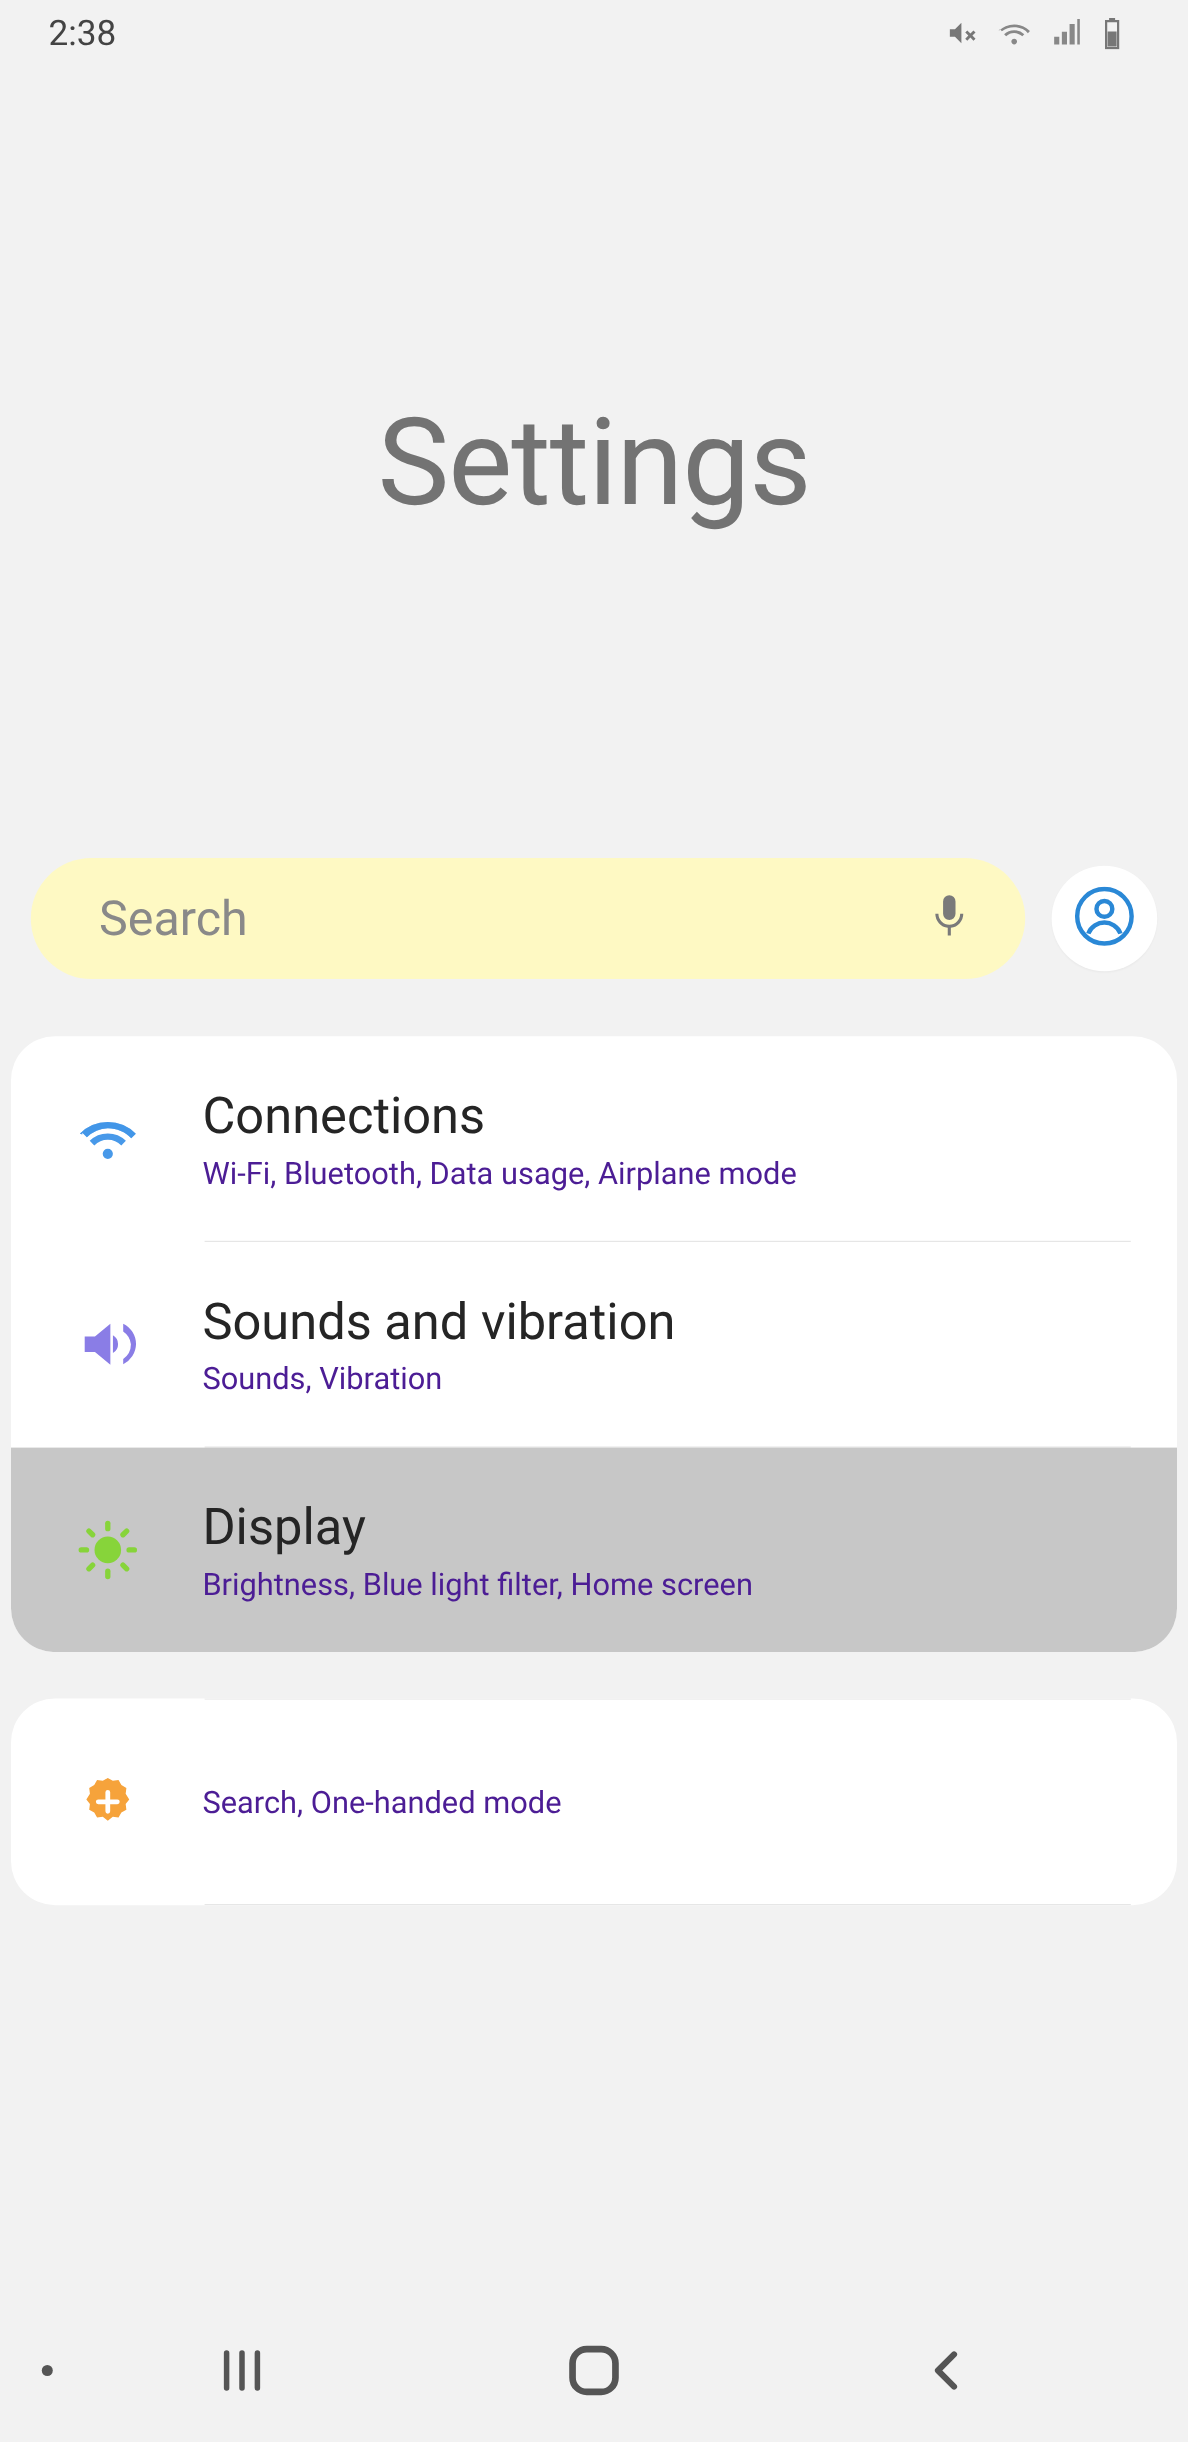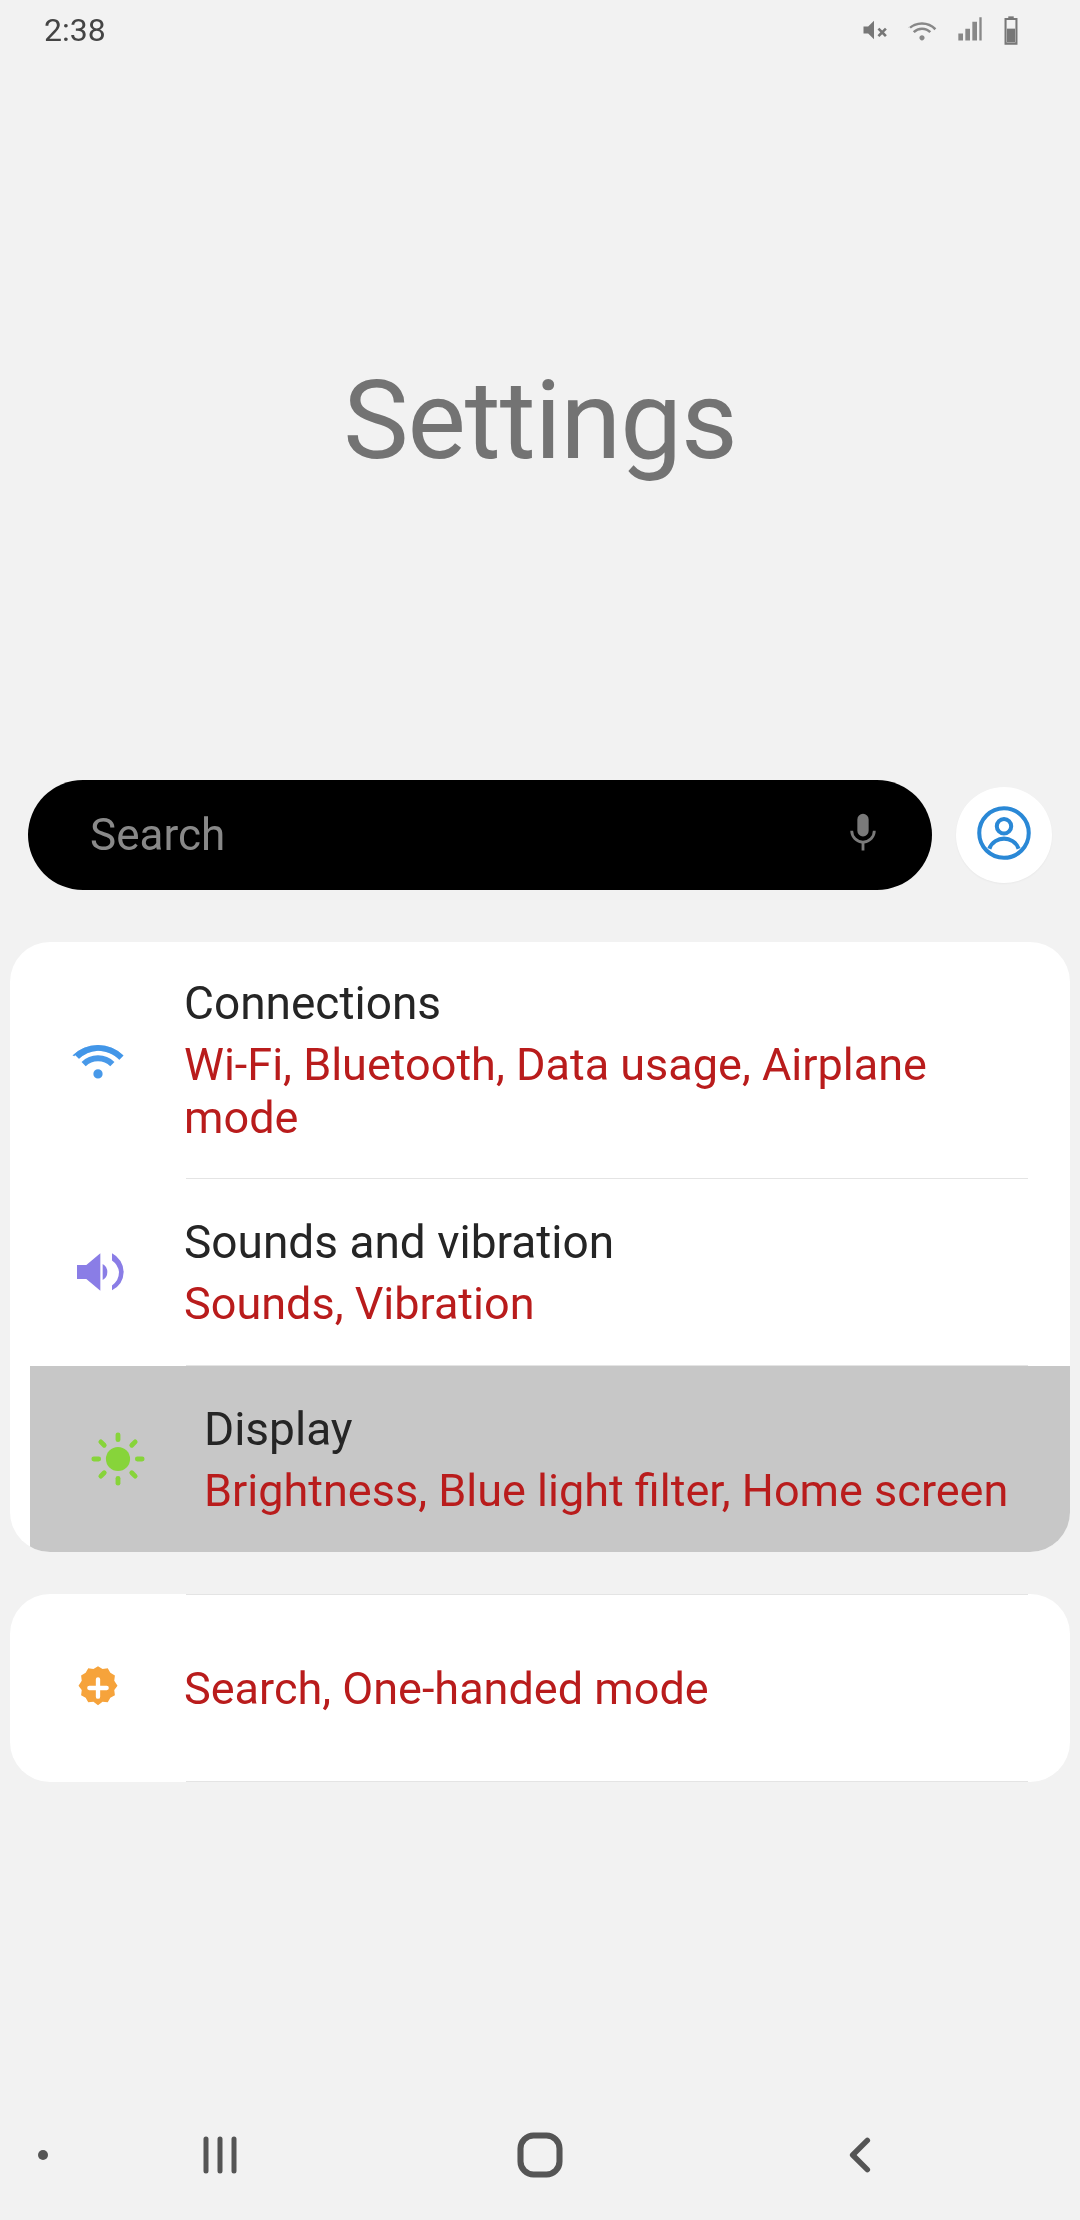--- a/index.html
+++ b/index.html
@@ -41,21 +41,21 @@
     .search-row {
       display: flex;
       align-items: center;
       gap: 24px;
       padding: 0 28px;
       margin-bottom: 52px;
     }
     .search-bar {
       flex: 1;
       height: 110px;
-      background: #000000;
+      background: #fef9c3;
       border-radius: 55px;
       display: flex;
       align-items: center;
       padding: 0 44px 0 62px;
     }
     .search-placeholder {
       flex: 1;
       font-size: 44px;
       color: #898989;
     }
@@ -83,42 +83,41 @@
       overflow: hidden;
     }
     .item {
       display: flex;
       align-items: center;
       padding: 34px 42px;
       min-height: 186px;
     }
     .item.highlighted {
       background: #c7c7c7;
-      margin-left: 20px;
     }
     .item-icon {
       width: 92px;
       display: flex;
       align-items: center;
       justify-content: center;
       flex-shrink: 0;
     }
     .item-text {
       flex: 1;
       margin-left: 40px;
     }
     .item-title {
       font-size: 46px;
       color: #252525;
       font-weight: 400;
       margin-bottom: 8px;
     }
     .item-sub {
-      font-size: 45px;
-      color: #b91c1c;
+      font-size: 28px;
+      color: #4c1d95;
     }
     .divider {
       height: 1px;
       background: #e4e4e4;
       margin-left: 176px;
       margin-right: 42px;
     }
     .nav-bar {
       position: absolute;
       bottom: 0;

